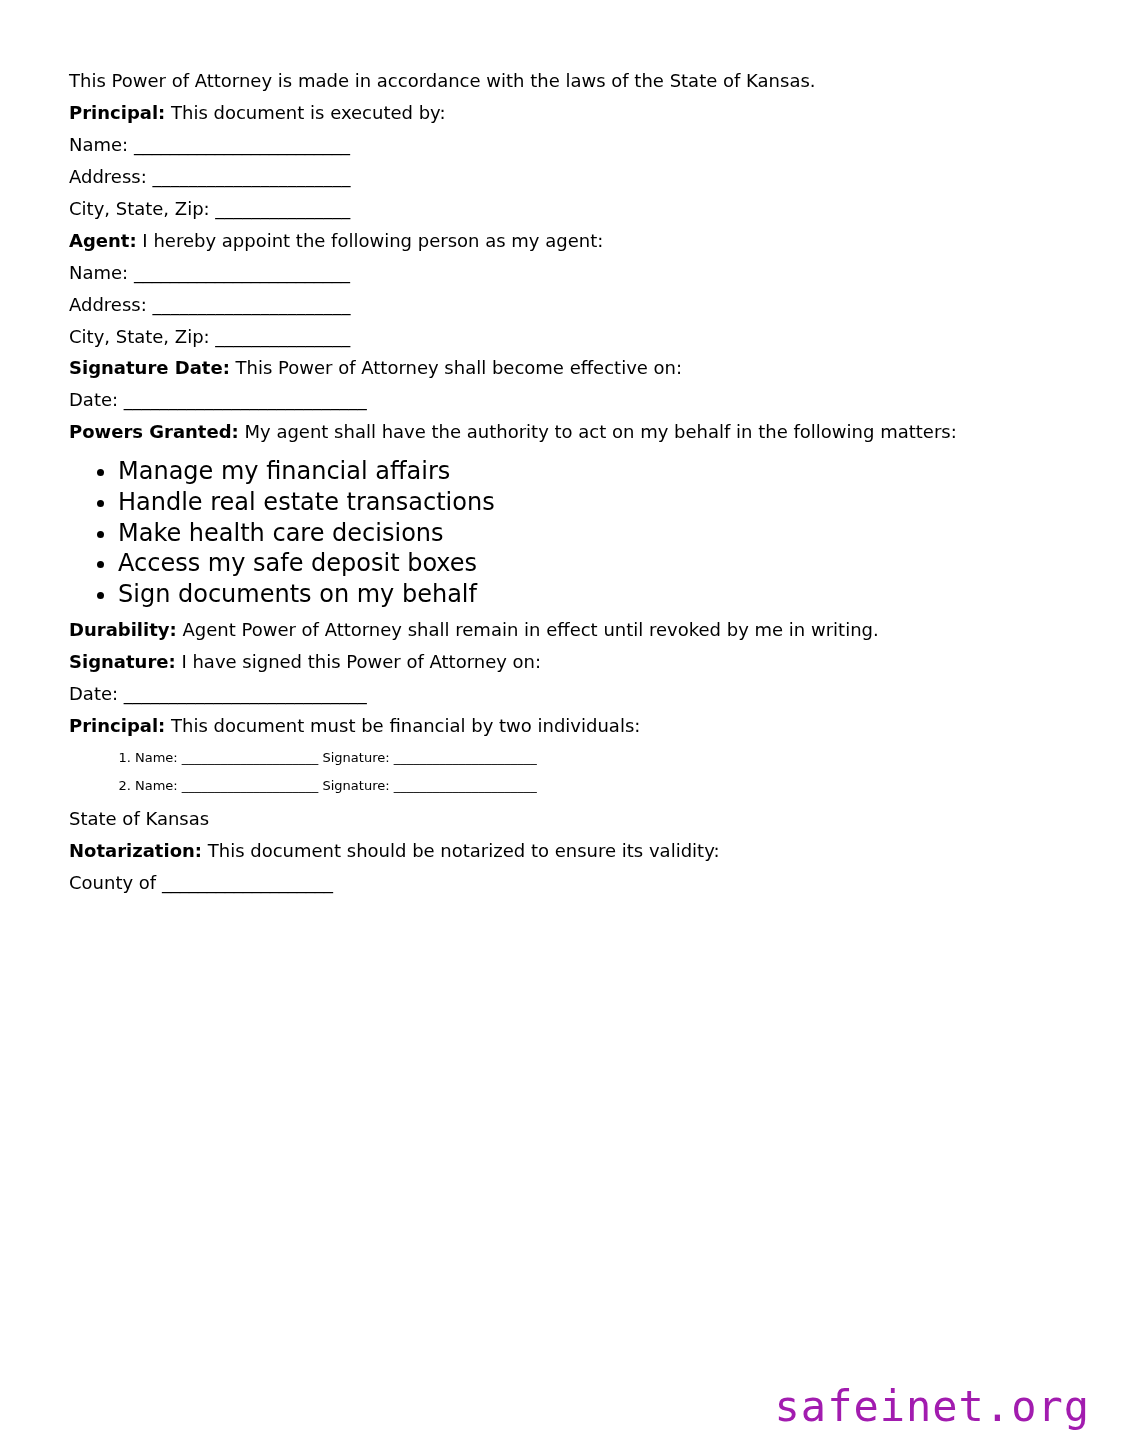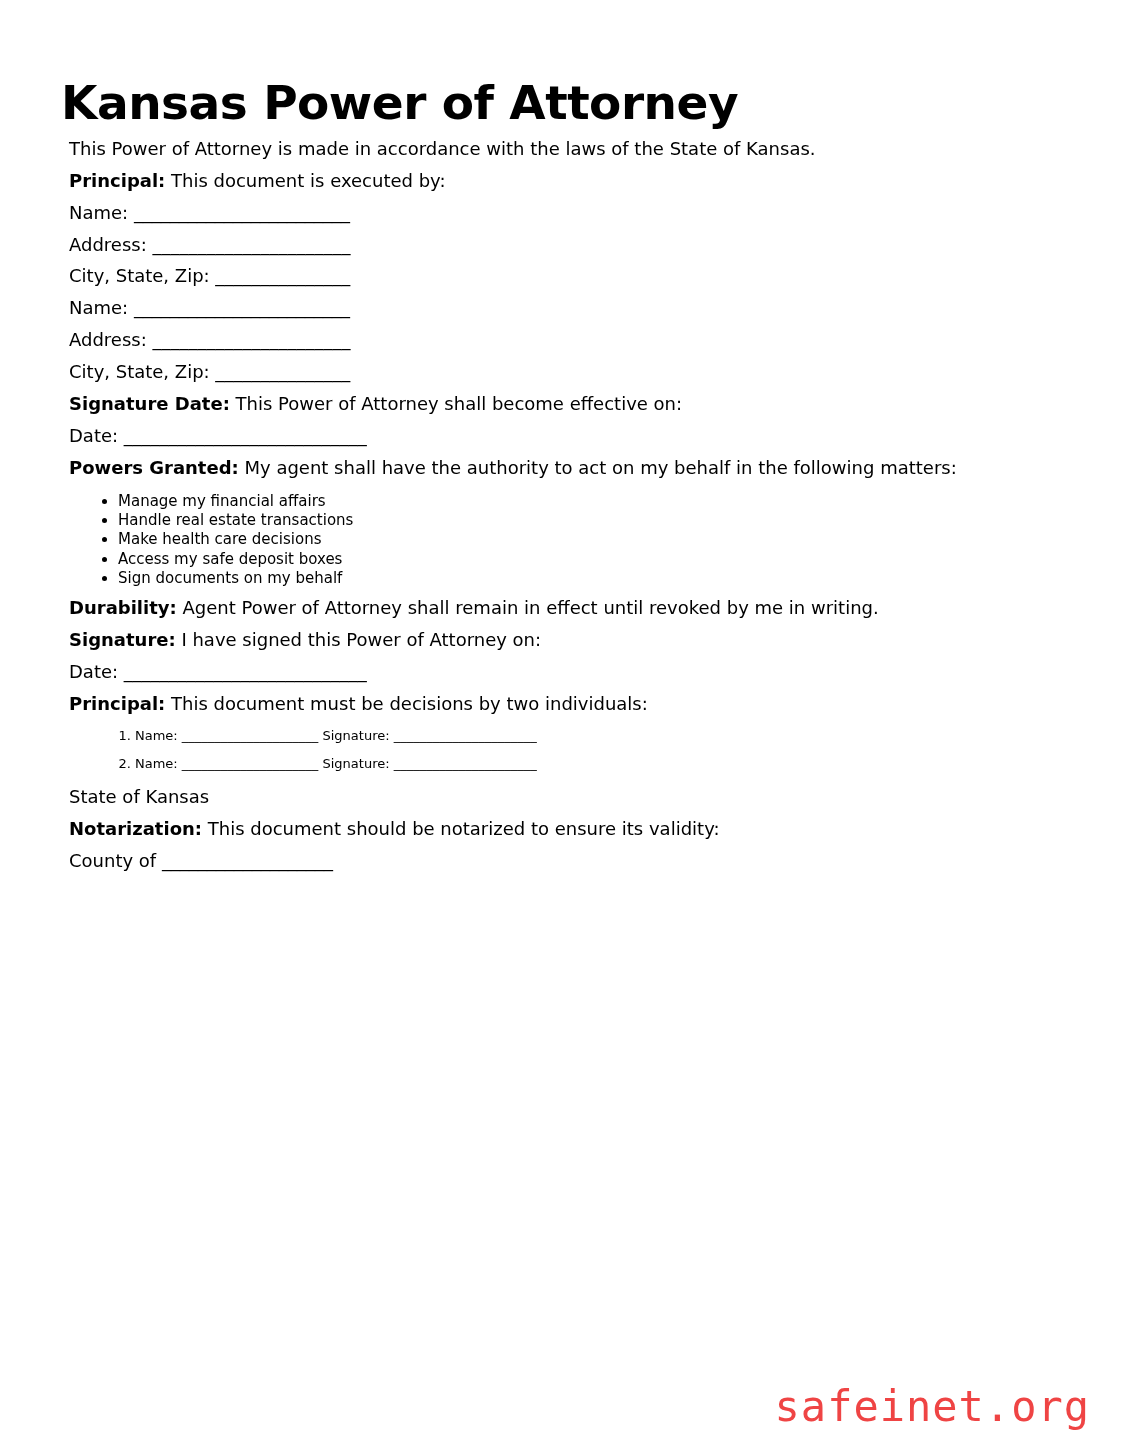--- a/index.html
+++ b/index.html
@@ -40,21 +40,21 @@
   .blank {
     letter-spacing: 0px;
     white-space: pre;
   }
   ul.powers {
     margin: 12px 0 0 0;
     padding-left: 57px;
     list-style-type: disc;
   }
   ul.powers li {
-    font-size: 15px;
+    font-size: 24px;
     line-height: 1.28;
     margin: 0;
     padding: 0;
   }
   ol.witnesses {
     margin: 12px 0 0 0;
     padding-left: 62px;
     list-style-type: decimal;
   }
   ol.witnesses li {
@@ -63,42 +63,42 @@
     margin: 12px;
     padding: 0;
     white-space: pre;
   }
   .watermark {
     position: absolute;
     right: 34px;
     bottom: 24px;
     font-family: "DejaVu Sans Mono", monospace;
     font-size: 42px;
-    color: #ef4444;
+    color: #a21caf;
     letter-spacing: 1px;
     white-space: nowrap;
   }
 </style>
 </head>
 <body>
 
 <div class="page">
 
-  <h1 class="doc-title">Kansas Power of Attorney</h1>
 
   <p class="para gap-lead">This Power of Attorney is made in accordance with the laws of the State of Kansas.</p>
 
   <p class="para gap-sec"><span class="lbl-strong">Principal:</span><span> This document is executed by:</span></p>
 
   <p class="para gap-field"><span>Name: </span><span class="blank">________________________</span></p>
 
   <p class="para gap-field"><span>Address: </span><span class="blank">______________________</span></p>
 
   <p class="para gap-field"><span>City, State, Zip: </span><span class="blank">_______________</span></p>
 
+  <p class="para gap-sec"><span class="lbl-strong">Agent:</span><span> I hereby appoint the following person as my agent:</span></p>
 
   <p class="para gap-field"><span>Name: </span><span class="blank">________________________</span></p>
 
   <p class="para gap-field"><span>Address: </span><span class="blank">______________________</span></p>
 
   <p class="para gap-field"><span>City, State, Zip: </span><span class="blank">_______________</span></p>
 
   <p class="para gap-sec"><span class="lbl-strong">Signature Date:</span><span> This Power of Attorney shall become effective on:</span></p>
 
   <p class="para gap-field"><span>Date: </span><span class="blank">___________________________</span></p>
@@ -113,21 +113,21 @@
     <li>Sign documents on my behalf</li>
   </ul>
 
   <p class="para gap-sec"><span class="lbl-strong">Durability:</span><span> Agent Power of Attorney shall remain in effect until revoked by me in writing.</span></p>
 
   <p class="para gap-sec"><span class="lbl-strong">Signature:</span><span> I have signed this Power of Attorney on:</span></p>
 
   <p class="para gap-field"><span>Date: </span><span class="blank">___________________________</span></p>
 
 
-  <p class="para gap-sec"><span class="lbl-strong">Principal:</span><span> This document must be decisions by two individuals:</span></p>
+  <p class="para gap-sec"><span class="lbl-strong">Principal:</span><span> This document must be financial by two individuals:</span></p>
 
   <ol class="witnesses">
     <li>Name: _____________________ Signature: ______________________</li>
     <li>Name: _____________________ Signature: ______________________</li>
   </ol>
 
   <p class="para gap-field">State of Kansas</p>
 
   <p class="para gap-sec"><span class="lbl-strong">Notarization:</span><span> This document should be notarized to ensure its validity:</span></p>
 

